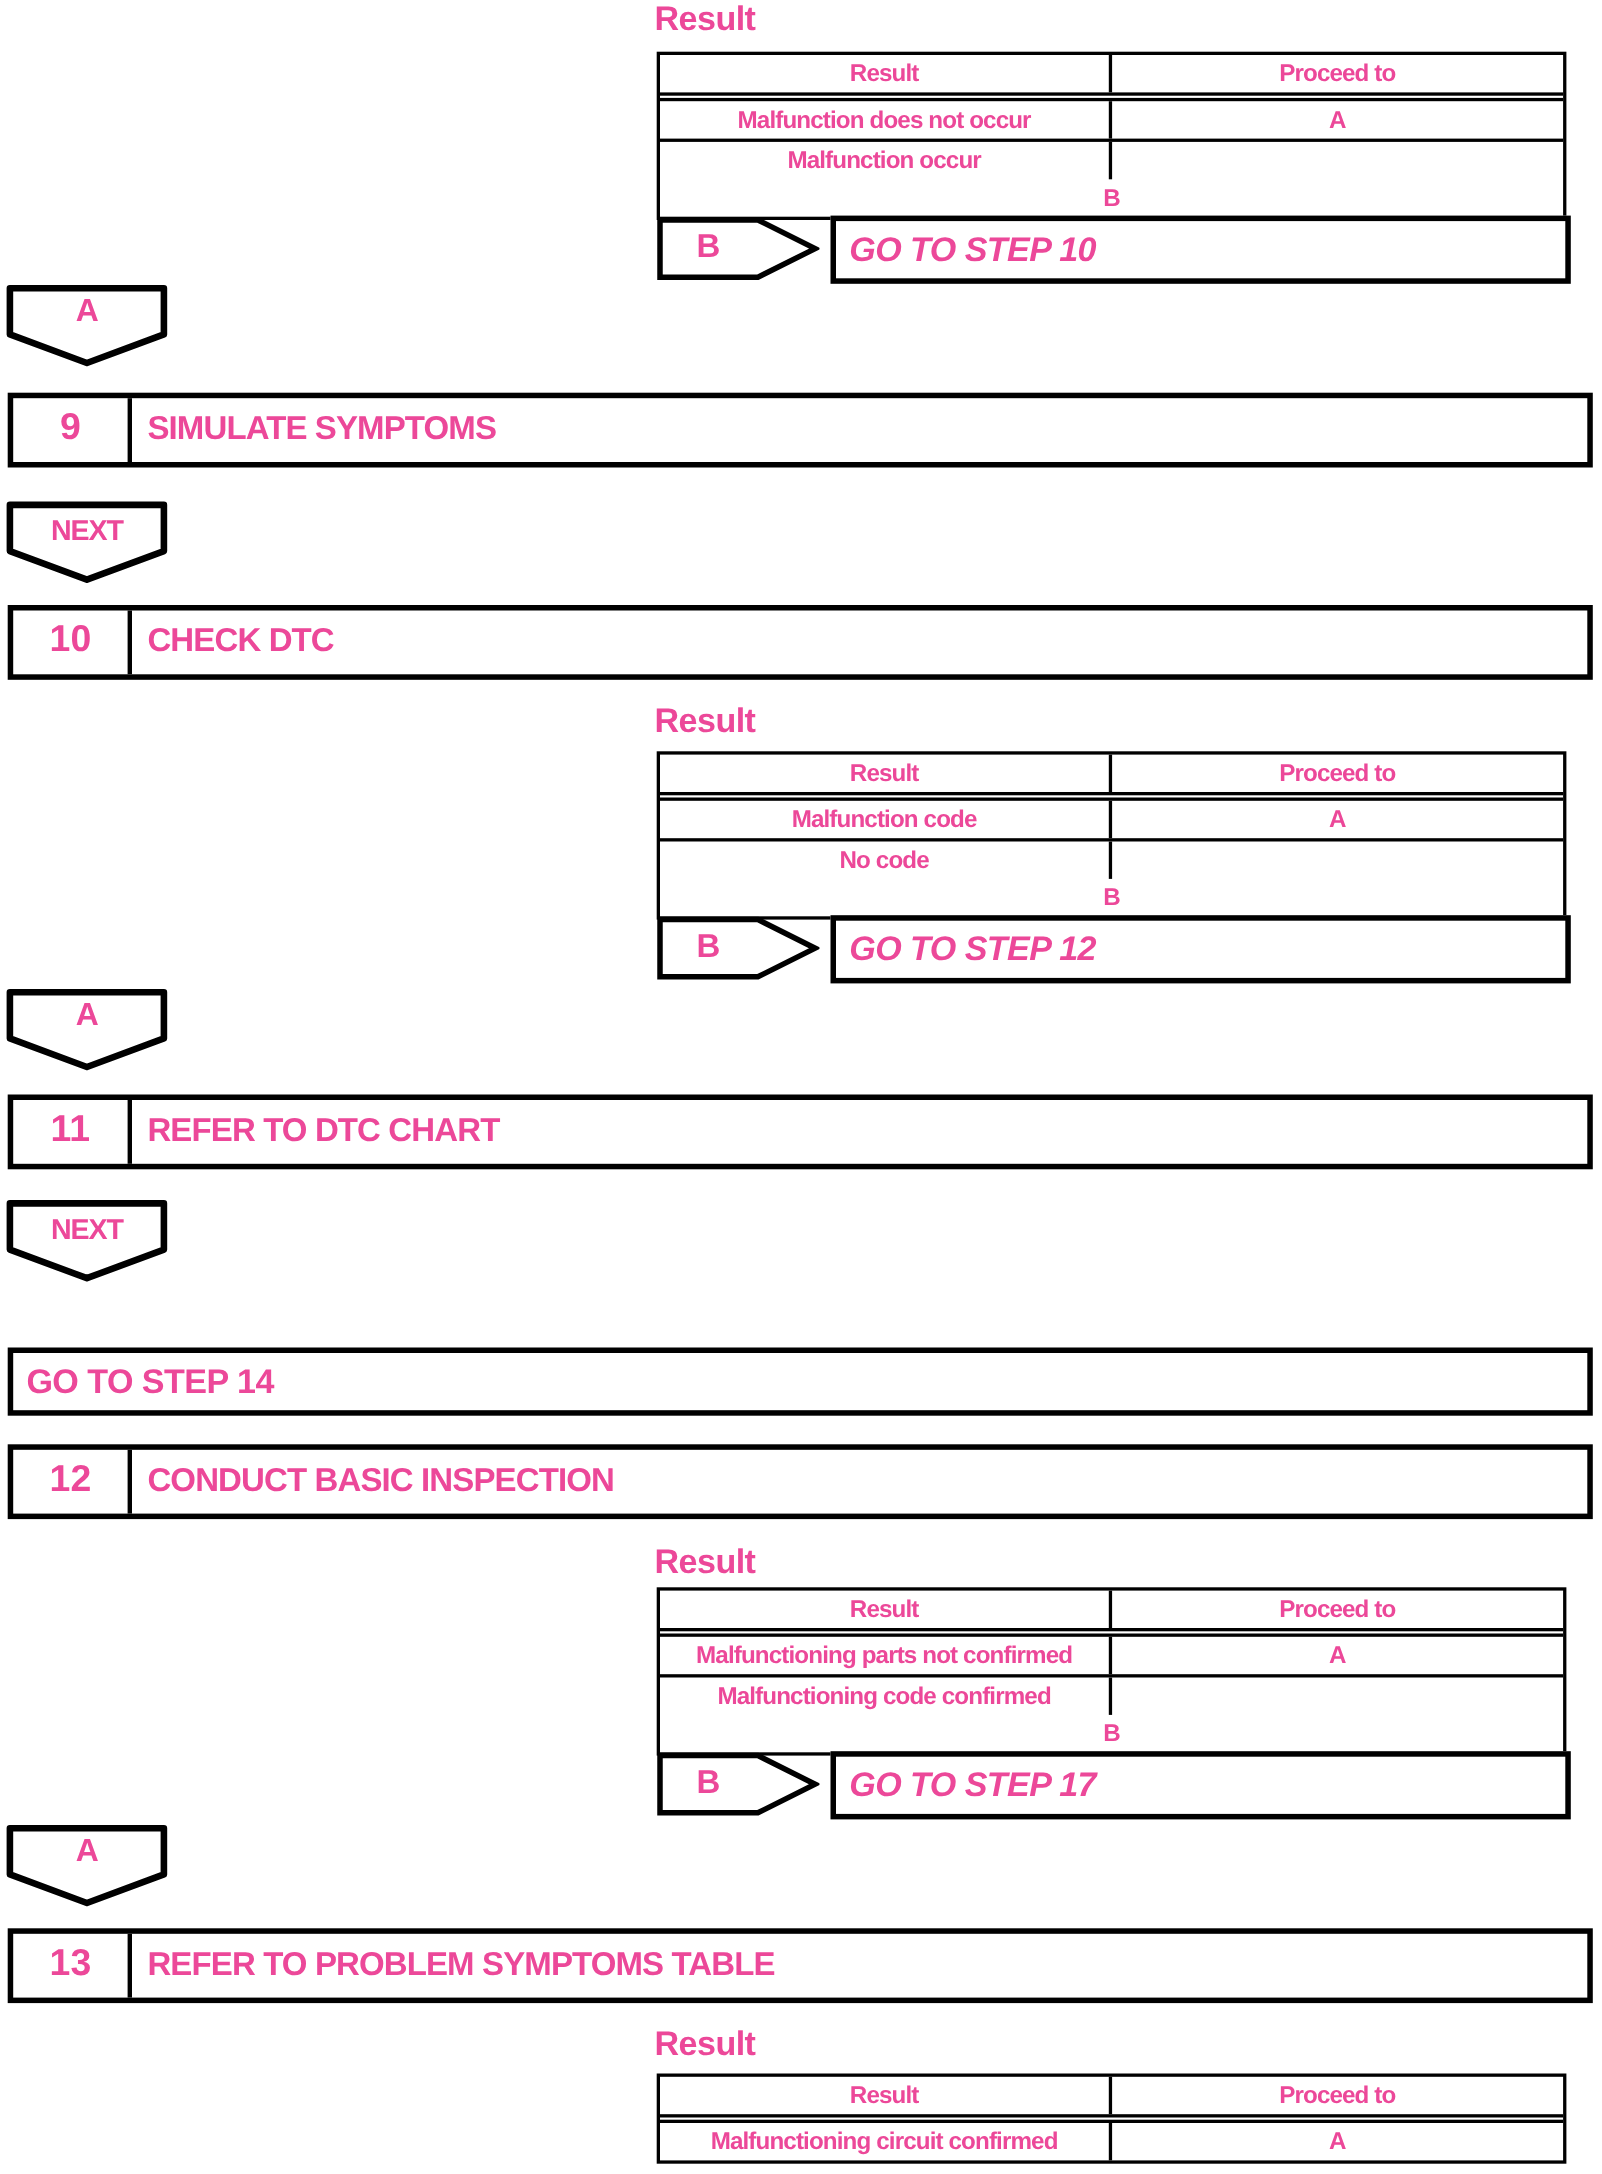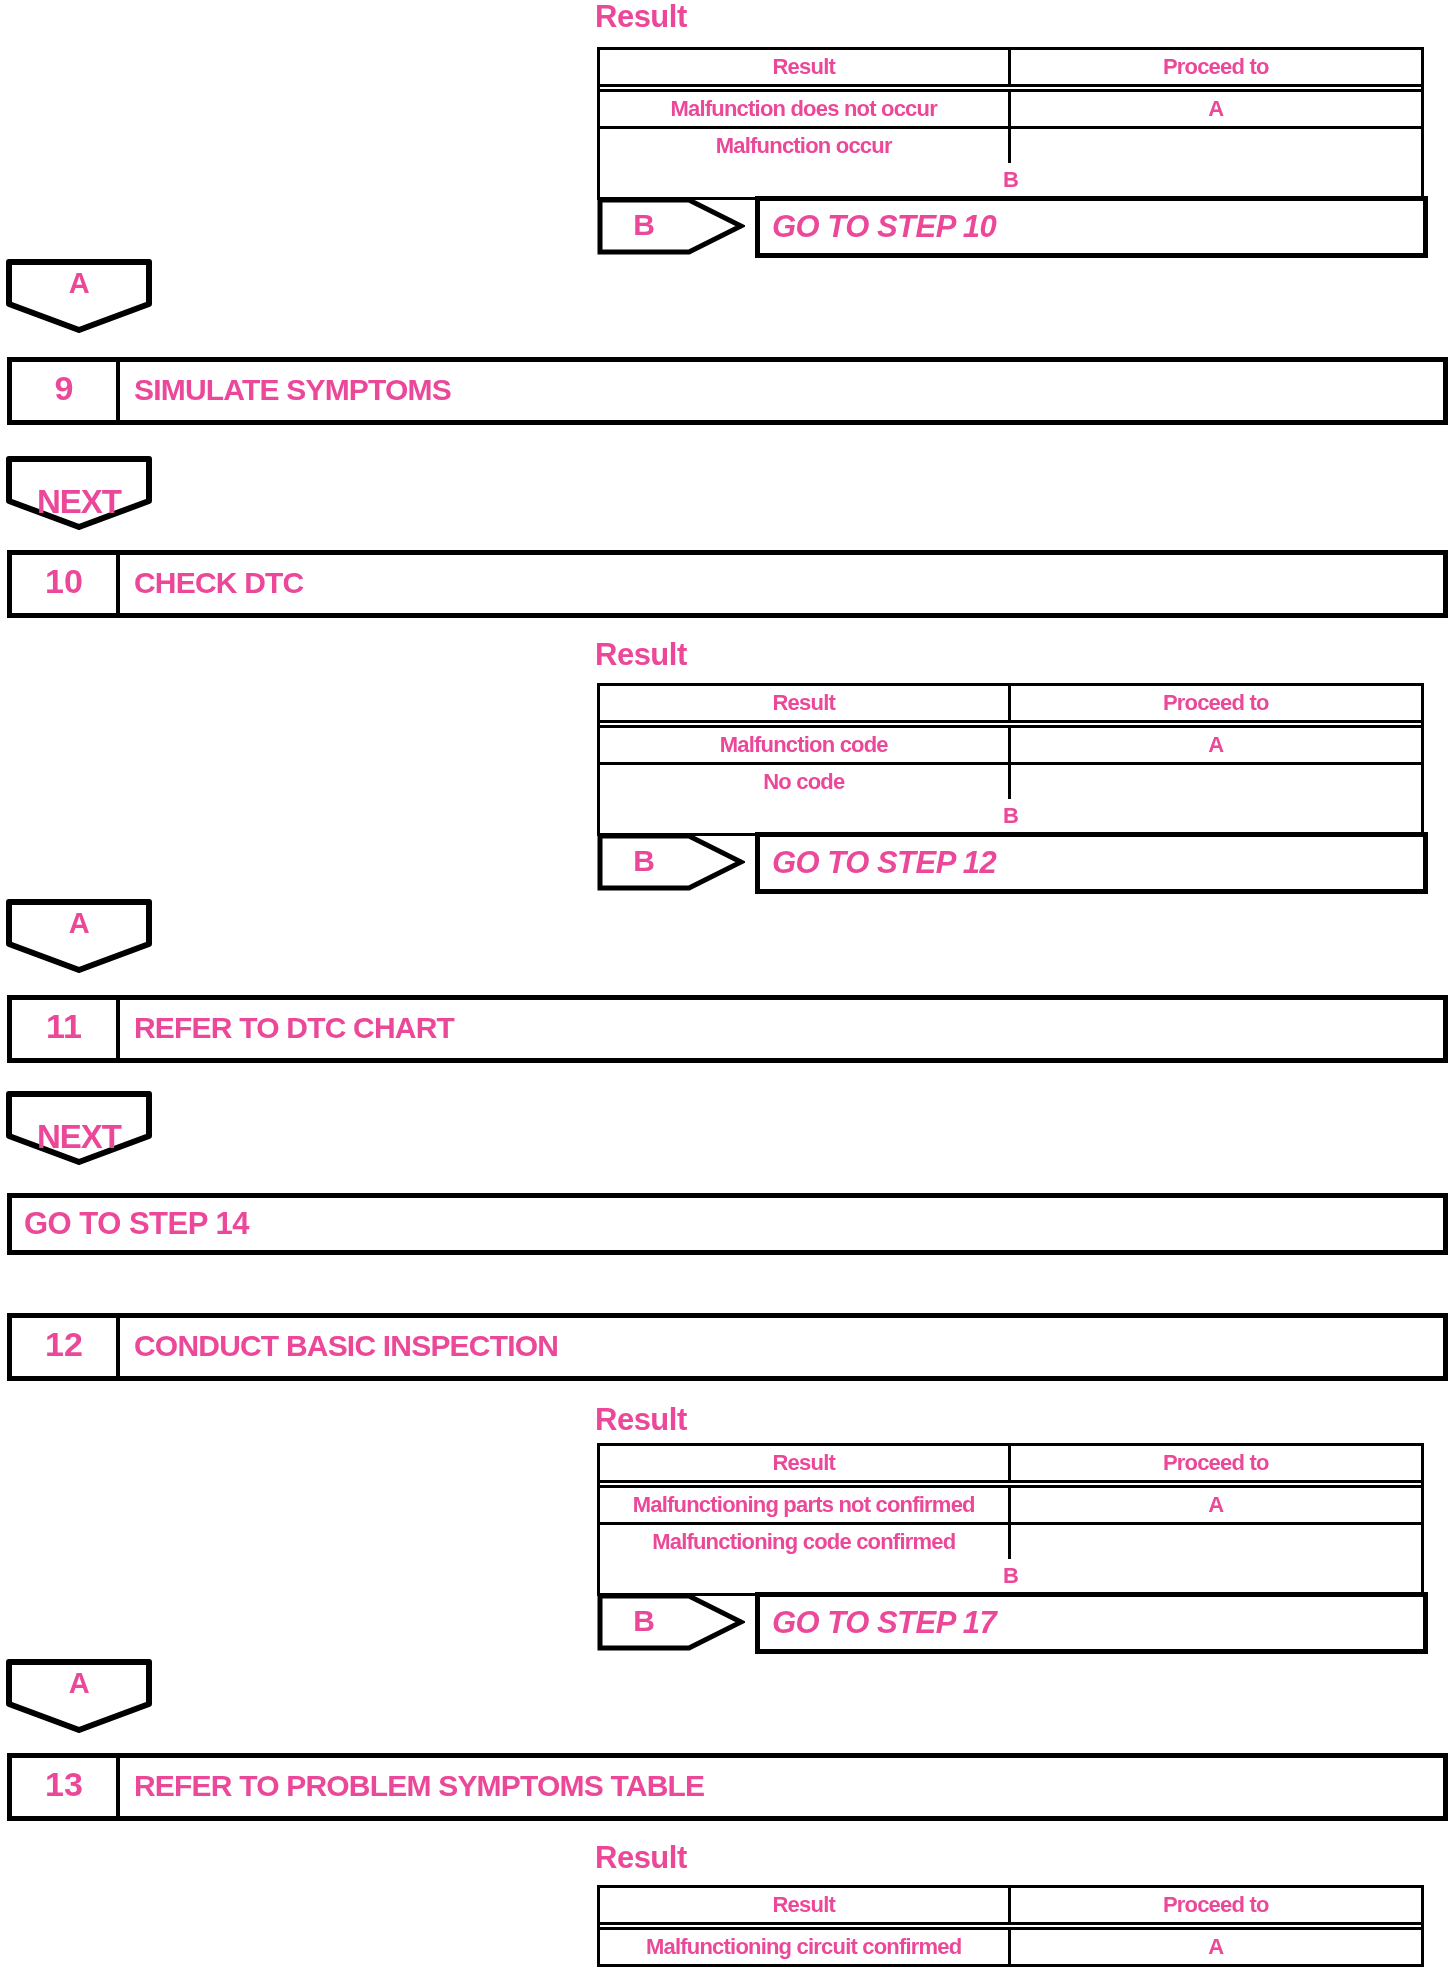--- a/index.html
+++ b/index.html
@@ -37,30 +37,30 @@
   .step-title{flex:1;padding:11px 0 0 14px;font-size:30px;letter-spacing:-0.8px;white-space:nowrap;}
   
   .goto-box{
     position:absolute;left:755px;width:673px;height:62px;border:5px solid #000;
     display:flex;align-items:center;padding-left:12px;font-size:31px;
     letter-spacing:-0.5px;box-sizing:border-box;background:#fff;white-space:nowrap;font-style:italic;
   }
   .goto-full{
     position:absolute;left:7px;width:1441px;height:62px;border:5px solid #000;
     display:flex;align-items:center;padding-left:12px;font-size:31px;
-    letter-spacing:-0.5px;box-sizing:border-box;background:#fff;white-space:nowrap;
+    letter-spacing:-0.5px;box-sizing:border-box;background:#fff;white-space:nowrap;margin-top:32px;
   }
   
   .pent{position:absolute;left:5px;width:148px;height:78px;}
   .pent svg{position:absolute;top:0;left:0;}
   .pent-label{
     position:absolute;top:9px;left:0;width:100%;text-align:center;
     font-size:29px;letter-spacing:-0.5px;
   }
-  .pent-label.small{font-size:33px;top:28px;letter-spacing:-1px;}
+  .pent-label.small{font-size:26px;top:12px;letter-spacing:-1px;}
   .b-arrow{position:absolute;left:597px;width:148px;height:58px;}
   .b-arrow svg{position:absolute;top:0;left:0;}
   .b-label{
     position:absolute;top:11px;left:0;width:94px;text-align:center;font-size:30px;
   }
 </style>
 </head>
 <body>
 
 <div class="canvas">

